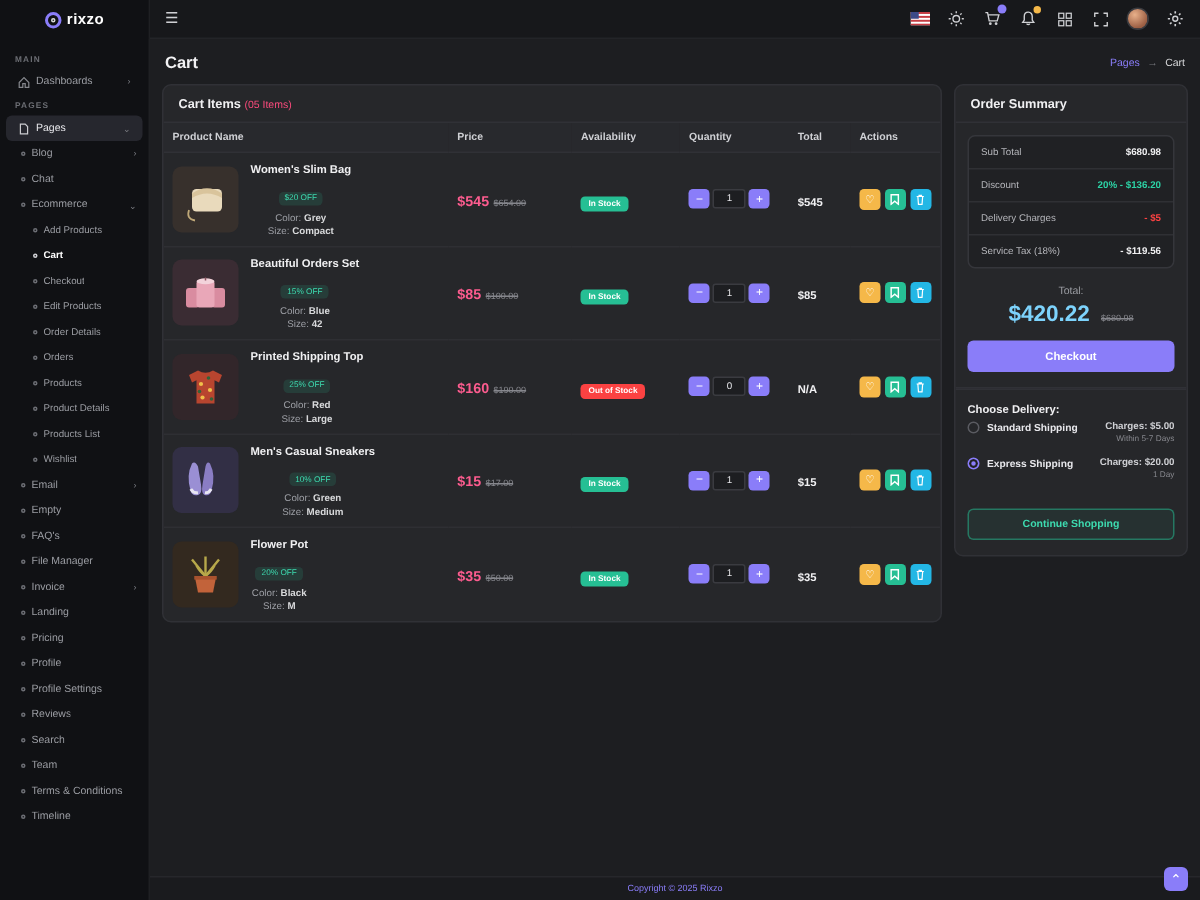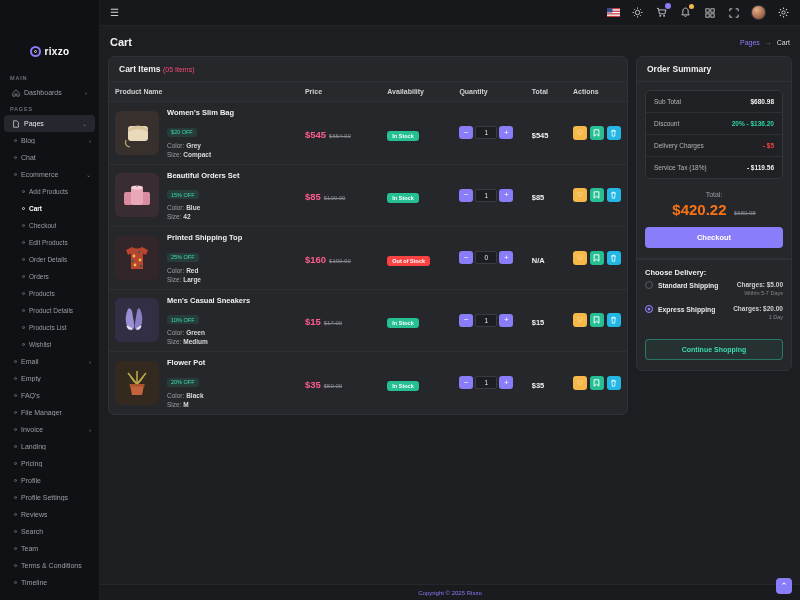--- a/index.html
+++ b/index.html
@@ -1,21 +1,21 @@
 <!DOCTYPE html>
 <html><head>
 <meta charset="utf-8">
 <style>
   * { margin:0; padding:0; box-sizing:border-box; }
   html,body { width:800px; height:600px; overflow:hidden; background:#1b1c1f; font-family:"Liberation Sans", sans-serif; color:#d8d9db; }
   .app { display:flex; width:800px; height:600px; }
 
   
   .sidebar { width:100px; background:#101114; height:600px; flex-shrink:0; overflow:hidden; border-right:1px solid #1f2023; }
-  .logo-row { height:26px; display:flex; align-items:center; justify-content:center; gap:4px; background:#101114;margin-top:38px; }
+  .logo-row { height:26px; display:flex; align-items:center; justify-content:center; gap:4px; background:#101114; }
   .logo-mark { width:11px; height:11px; border-radius:50%; border:2px solid #8a7df9; position:relative; }
   .logo-mark:after { content:""; position:absolute; inset:2px; border-radius:50%; border:1px solid #d8d9db; }
   .logo-text { font-size:10px; font-weight:bold; color:#fff; letter-spacing:.3px; }
   .side-scroll { padding:6px 0 0 0; }
   .sec-label { font-size:5.5px; color:#6c6e74; letter-spacing:.8px; padding:5px 10px 3px; font-weight:bold; }
   .nav-item { display:flex; align-items:center; gap:4px; padding:0 8px; height:17px; font-size:7px; color:#9b9da3; cursor:pointer; position:relative; }
   .nav-item .lbl { white-space:nowrap; overflow:hidden; }
   .nav-item .chev { margin-left:auto; font-size:6px; color:#7c7e84; }
   .nav-item.lv1 { margin:0 4px; border-radius:4px; }
   .nav-item.lv1.active { background:#26272e; color:#e8e8ec; }
@@ -55,21 +55,21 @@
 
   
   .card { background:#26272a; border-radius:6px; border:1px solid #303136; overflow:hidden; }
   .cart-card { flex:1; min-width:0; }
   .card-head { padding:7px 10px; border-bottom:1px solid #303136; font-size:8.5px; font-weight:bold; color:#f0f0f2; }
   .count { color:#fb4b7c; font-weight:normal; font-size:7px; }
   table.cart { width:100%; border-collapse:collapse; }
   .cart th { font-size:7px; color:#cfd0d4; text-align:left; padding:6px 6px; border-bottom:1px solid #303136; font-weight:bold; background:#28292d; }
   .cart td { padding:6px 6px; border-bottom:1px solid #2e2f33; vertical-align:middle; }
   .cart tr:last-child td { border-bottom:none; }
-  .prod-cell { display:flex; align-items:center; gap:8px; }
+  .prod-cell { display:flex; align-items:center; gap:8px;text-align:center; }
   .thumb { width:44px; height:44px; border-radius:6px; background:#332e35; display:flex; align-items:center; justify-content:center; flex-shrink:0; }
   .thumb svg { display:block; }
   .p-name { font-size:7.5px; font-weight:bold; color:#f0f0f2; margin-bottom:3px; }
   .disc-badge { display:inline-block; font-size:5.5px; color:#3ddbb0; background:rgba(38,191,148,.15); border-radius:3px; padding:1.5px 4px; margin-bottom:3px; }
   .meta { font-size:6.5px; color:#9b9da3; margin-top:2px; }
   .meta b { color:#d8d9db; }
   .price-new { font-size:9.5px; font-weight:bold; color:#fd5c8f; }
   .price-old { font-size:6px; color:#86878d; text-decoration:line-through; margin-left:3px; }
   .stock { display:inline-block; font-size:5.5px; font-weight:bold; color:#fff; border-radius:3px; padding:2px 5px; }
   .stock.in { background:#26bf94; }
@@ -87,21 +87,21 @@
   
   .summary-card { width:156px; flex-shrink:0; }
   .sum-box { margin:8px; border:1px solid #35363b; border-radius:5px; background:#202124; }
   .sum-row { display:flex; justify-content:space-between; align-items:center; padding:7px 8px; border-bottom:1px solid #2f3034; font-size:6.5px; color:#b4b5ba; }
   .sum-row:last-child { border-bottom:none; }
   .sum-val { font-weight:bold; color:#f0f0f2; }
   .sum-val.ok { color:#2cd3a6; }
   .sum-val.bad { color:#fb4242; }
   .total-wrap { text-align:center; padding:4px 0 8px; }
   .total-lbl { font-size:7px; color:#9b9da3; margin-bottom:3px; }
-  .total-big { font-size:15px; font-weight:bold; color:#f97316; }
+  .total-big { font-size:15px; font-weight:bold; color:#7dd3fc; }
   .total-old { font-size:6px; color:#86878d; text-decoration:line-through; margin-left:3px; }
   .btn-primary { display:block; width:calc(100% - 16px); margin:0 8px 10px; background:#8a7df9; color:#fff; border:none; border-radius:4px; font-size:7.5px; font-weight:bold; padding:6px 0; cursor:pointer; font-family:"Liberation Sans", sans-serif; }
   .sum-div { border-top:1px solid #303136; }
   .coupon-sec { padding:8px; }
   .sec-title { font-size:7.5px; font-weight:bold; color:#f0f0f2; margin-bottom:4px; }
   .applied-line { font-size:6px; margin-bottom:6px; }
   .applied-line .ok { color:#2cd3a6; }
   .applied-line .save { color:#fb4b7c; }
   .coupon-row { display:flex; }
   .coupon-input { flex:1; min-width:0; background:#1a1b1e; border:1px solid #3a3b40; border-right:none; border-radius:3px 0 0 3px; color:#c9cacd; font-size:6px; padding:5px 6px; outline:none; font-family:"Liberation Sans", sans-serif; }

